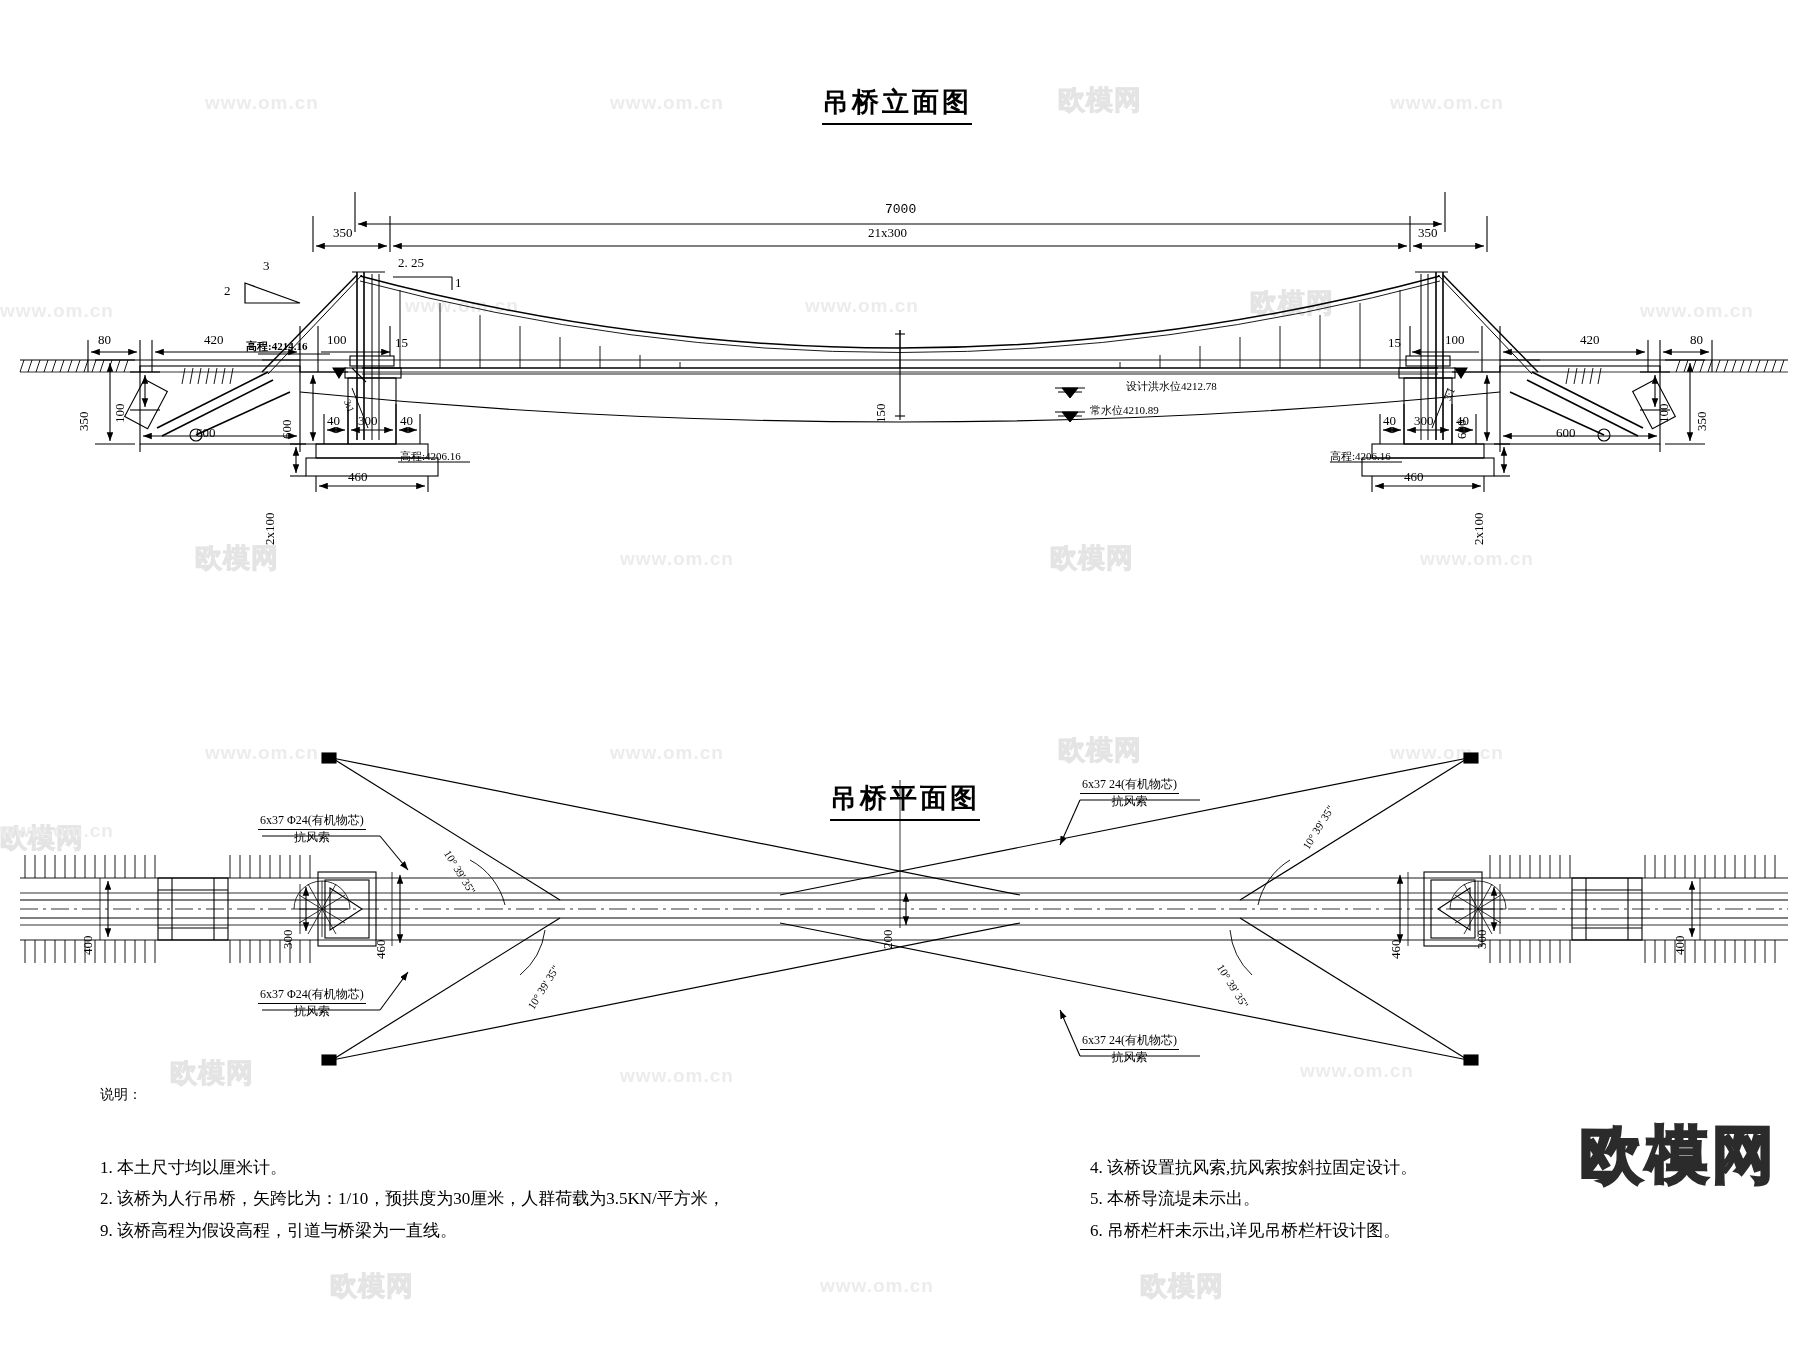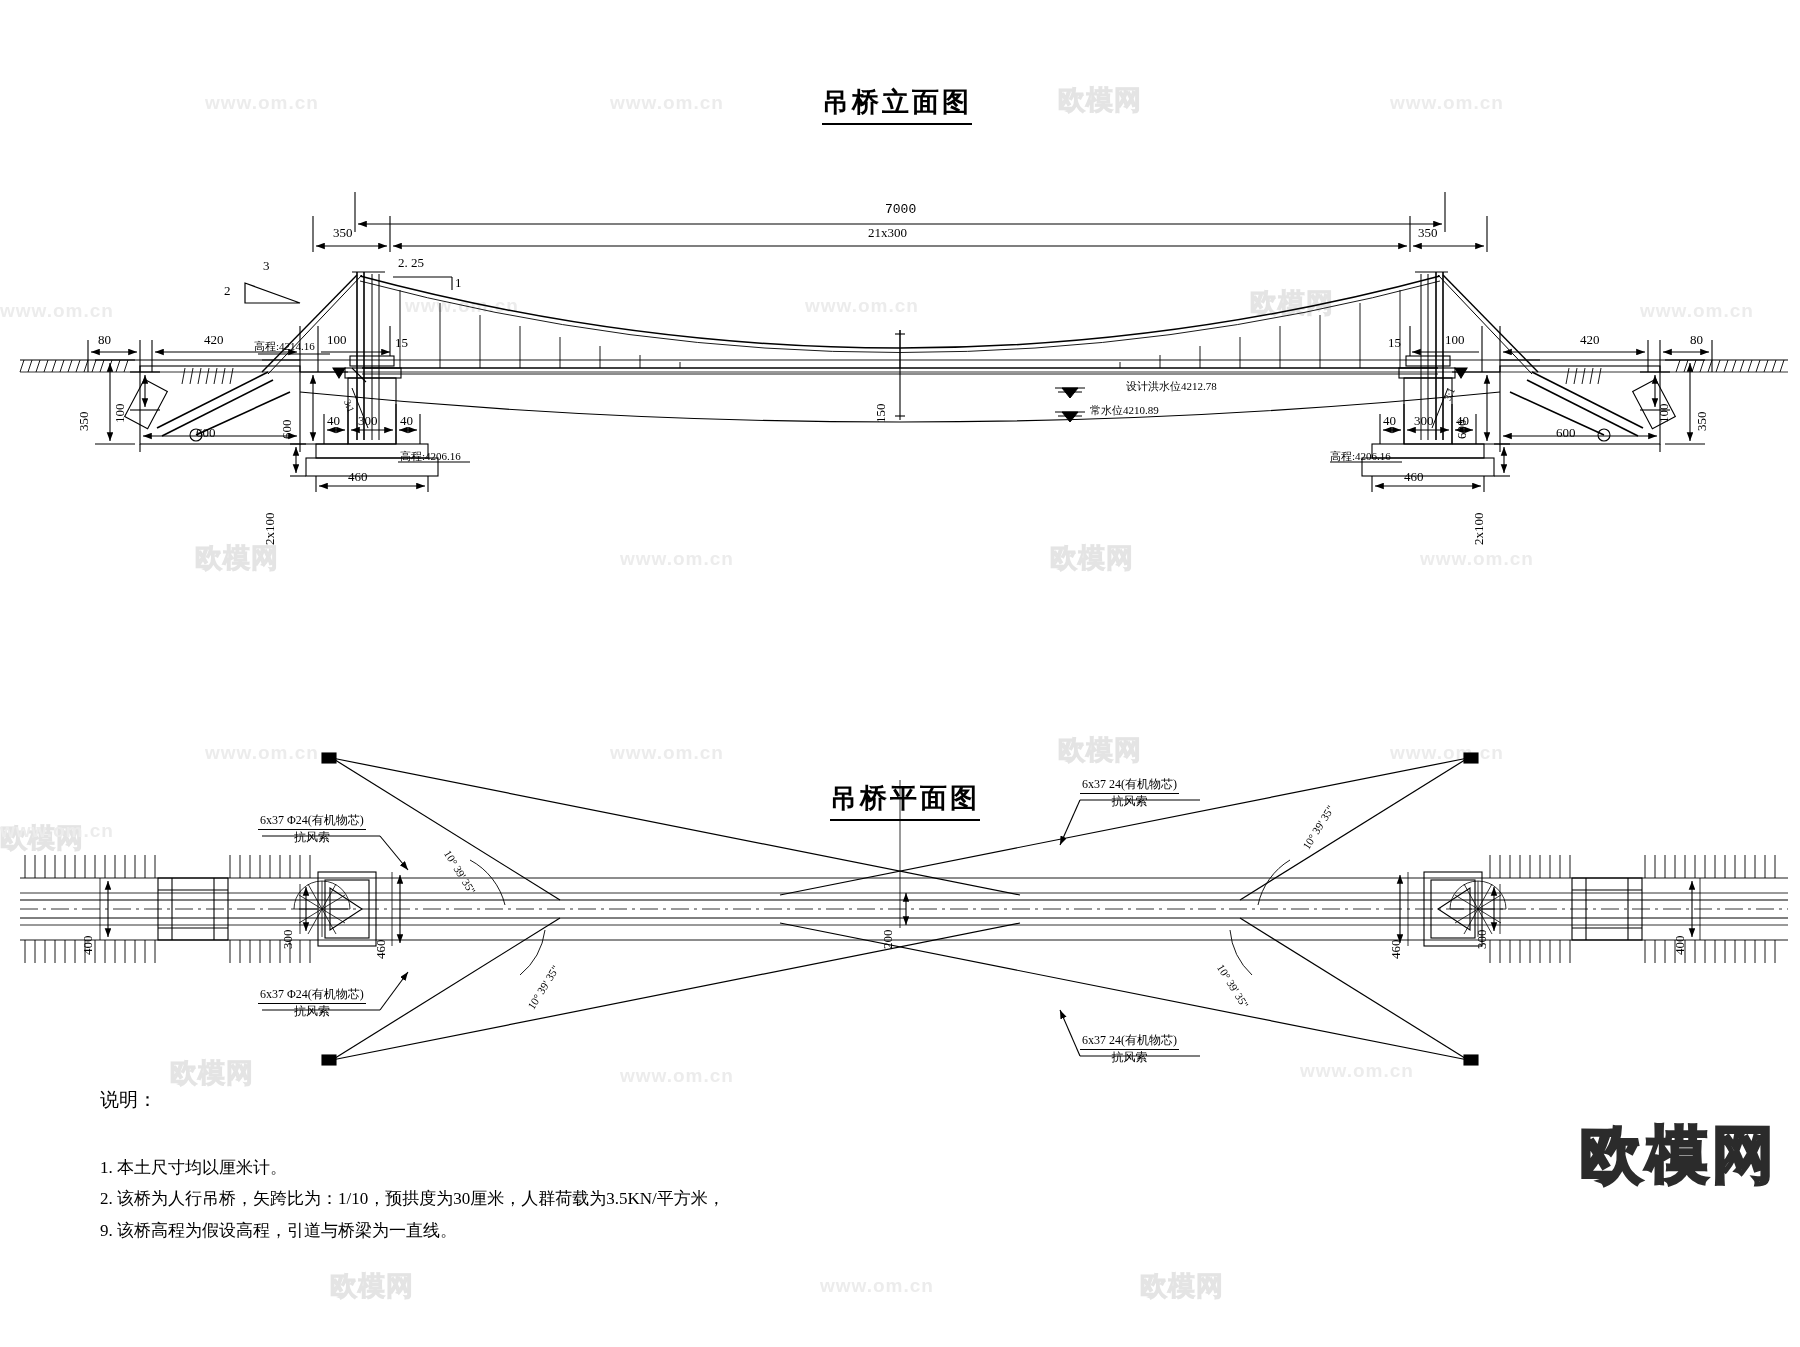--- a/index.html
+++ b/index.html
@@ -20,21 +20,21 @@
   .title u{text-decoration:none;display:block;border-bottom:2px solid #000;padding-bottom:3px;}
   .lbl{position:absolute;font-size:13px;font-family:"Liberation Serif",serif;
        white-space:nowrap;line-height:1.15;}
   .lbl.s{font-size:11px;}
   .lbl.xs{font-size:10px;}
   .lbl.rot90{transform:rotate(-90deg);transform-origin:left bottom;}
   .lbl.rot-ang{transform:rotate(58deg);transform-origin:left top;}
   .lbl.rot-ang2{transform:rotate(-58deg);transform-origin:left top;}
   .notes{position:absolute;font-size:17px;line-height:1.85;
          font-family:"Liberation Serif",serif;white-space:nowrap;}
-  .notes .hd{font-size:19px;margin-bottom:14px;}
+  .notes .hd{font-size:14px;margin-bottom:14px;}
   .cablelabel{position:absolute;font-size:12px;text-align:center;line-height:1.25;}
   .cablelabel .top{border-bottom:1.2px solid #000;padding:0 2px 1px;}
 </style>
 </head>
 <body>
 
 <div class="stage">
 
   <div class="wm wm-url" style="left:205px;top:92px;">www.om.cn</div>
   <div class="wm wm-url" style="left:610px;top:92px;">www.om.cn</div>
@@ -576,21 +576,21 @@
   <div class="lbl" style="left:1414px;top:414px;">300</div>
   <div class="lbl" style="left:1456px;top:414px;">40</div>
 
   <div class="lbl" style="left:348px;top:470px;">460</div>
   <div class="lbl" style="left:1404px;top:470px;">460</div>
   <div class="lbl rot90" style="left:278px;top:530px;">2x100</div>
   <div class="lbl rot90" style="left:1487px;top:530px;">2x100</div>
 
   <div class="lbl rot90" style="left:889px;top:408px;">150</div>
 
-  <div class="lbl s" style="left:254px;top:340px;">高程:4214.16</div>
+  <div class="lbl s" style="left:246px;top:340px;font-weight:bold;">高程:4214.16</div>
   <div class="lbl s" style="left:400px;top:450px;">高程:4206.16</div>
   <div class="lbl s" style="left:1330px;top:450px;">高程:4206.16</div>
   <div class="lbl s" style="left:1126px;top:380px;">设计洪水位4212.78</div>
   <div class="lbl s" style="left:1090px;top:404px;">常水位4210.89</div>
 
   <div class="lbl xs" style="left:352px;top:398px;transform:rotate(68deg);transform-origin:left top;">3:1</div>
   <div class="lbl xs" style="left:1442px;top:398px;transform:rotate(-68deg);transform-origin:left top;">3:1</div>
 
   <div class="title" style="left:822px;top:780px;margin-left:8px;">
     <u>吊桥平面图</u>
@@ -627,15 +627,20 @@
   <div class="lbl rot90" style="left:1688px;top:940px;">400</div>
 
   <div class="notes" style="left:100px;top:1082px;">
     <div class="hd">说明：</div>
   </div>
   <div class="notes" style="left:100px;top:1152px;">
     <div>1. 本土尺寸均以厘米计。</div>
     <div>2. 该桥为人行吊桥，矢跨比为：1/10，预拱度为30厘米，人群荷载为3.5KN/平方米，</div>
     <div>9. 该桥高程为假设高程，引道与桥梁为一直线。</div>
   </div>
+  <div class="notes" style="left:1090px;top:1152px;">
+    <div>4. 该桥设置抗风索,抗风索按斜拉固定设计。</div>
+    <div>5. 本桥导流堤未示出。</div>
+    <div>6. 吊桥栏杆未示出,详见吊桥栏杆设计图。</div>
+  </div>
 
   <div class="wm-big">欧模网</div>
 </div>
 
 </body></html>

